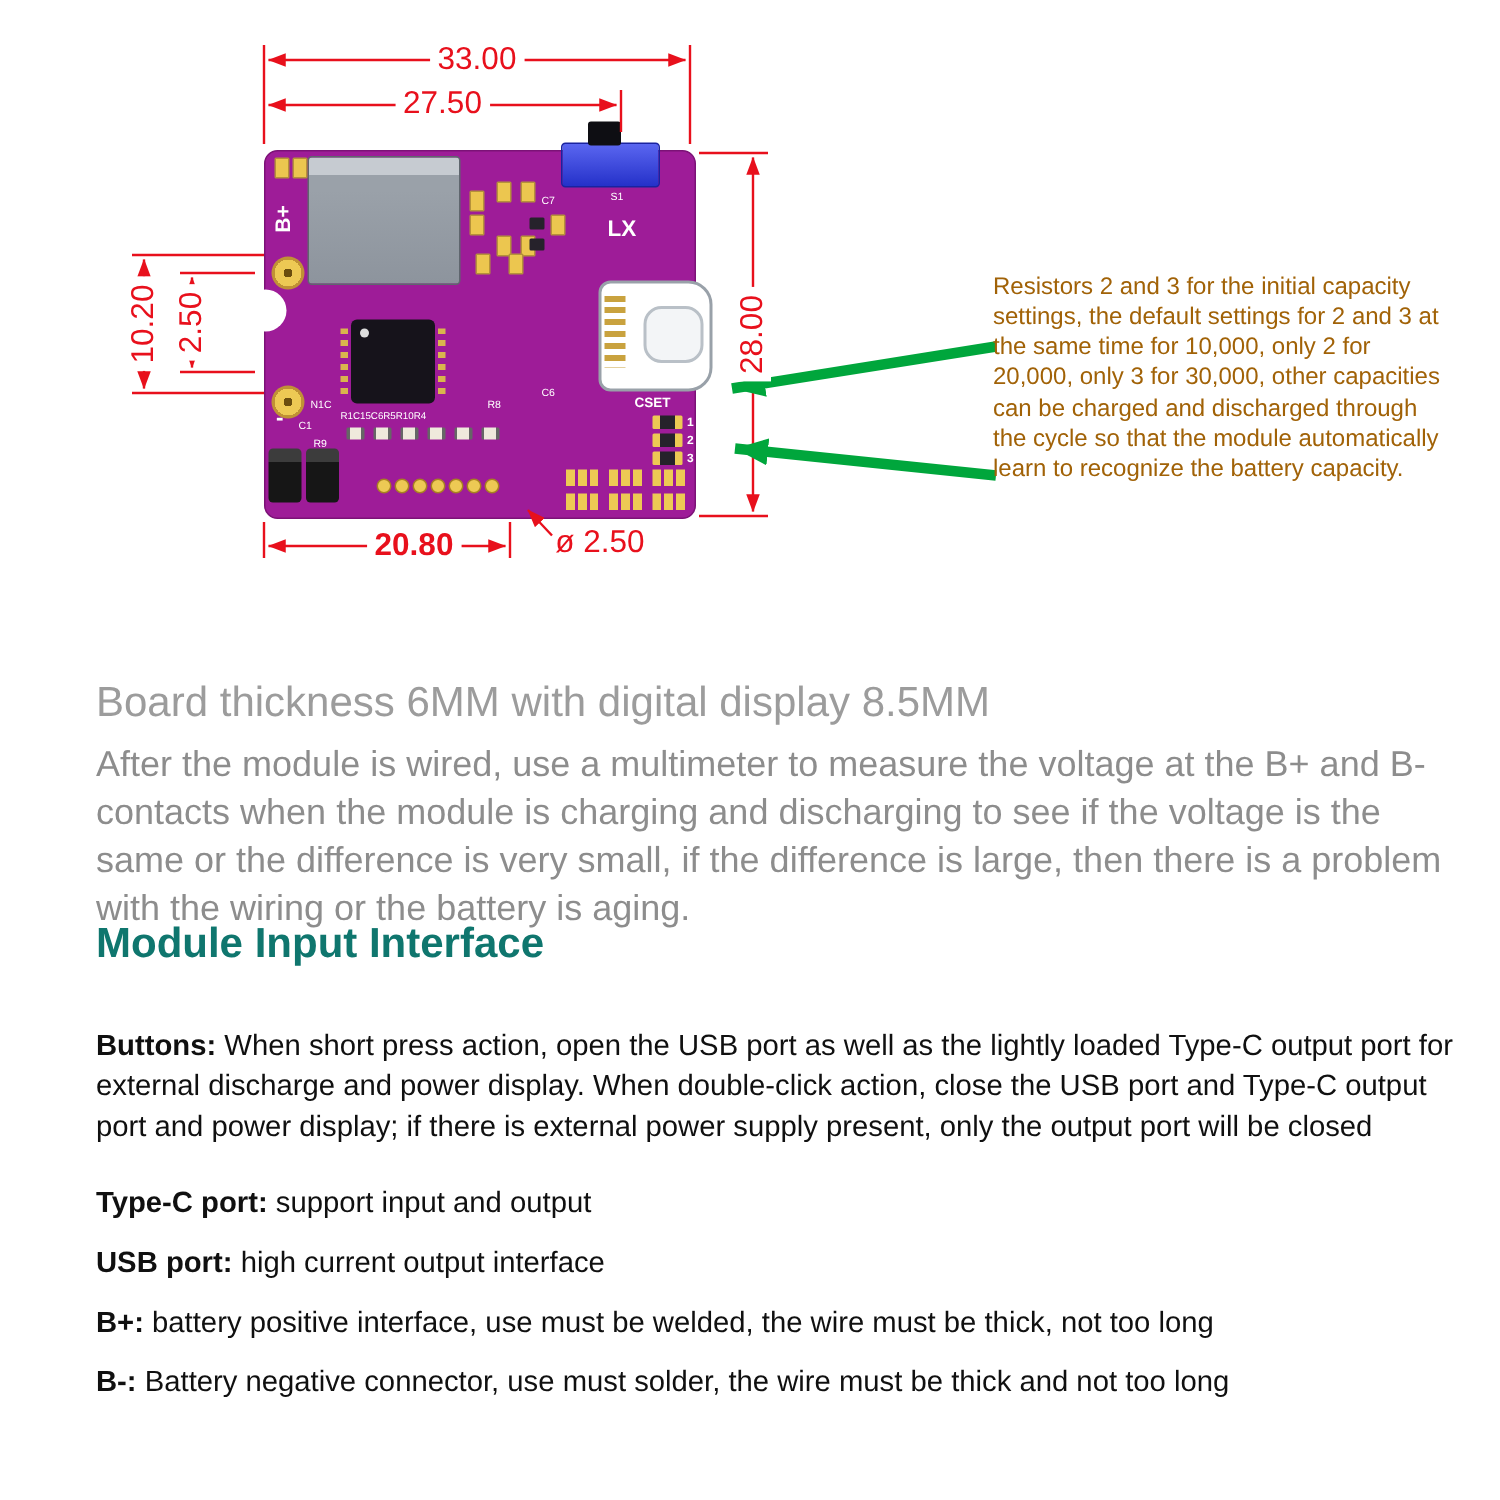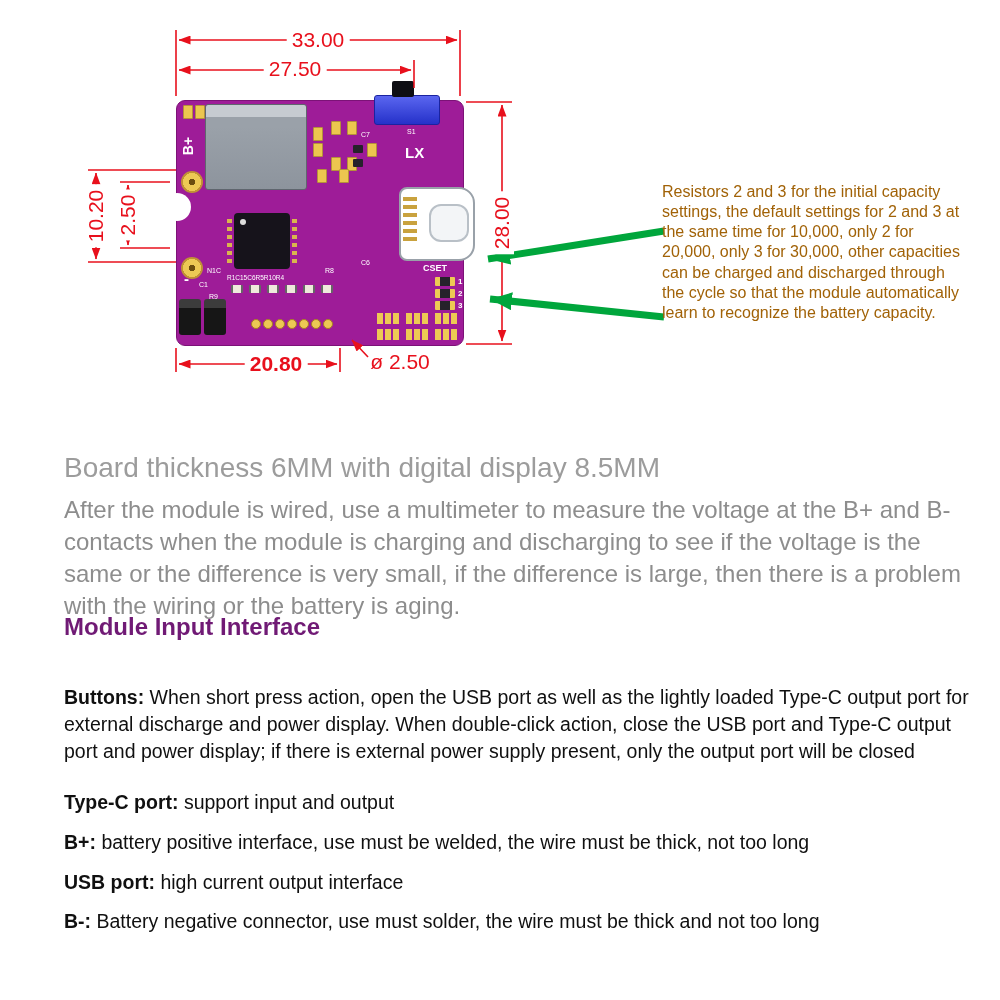--- a/index.html
+++ b/index.html
@@ -25,21 +25,21 @@
   .ic{position:absolute;left:57px;top:112px;width:56px;height:56px;background:#16131b;border-radius:4px;}
   .icdot{position:absolute;left:63px;top:118px;width:6px;height:6px;border-radius:50%;background:#ddd;}
   .icpins{position:absolute;width:5px;height:44px;background:repeating-linear-gradient(180deg,#d9b54d 0 4px,rgba(0,0,0,0) 4px 8px);}
   .cap{position:absolute;width:22px;height:36px;background:linear-gradient(180deg,#3c3c3c 0 9px,#161616 9px);border-radius:3px;}
   svg.dims{position:absolute;left:0;top:0;}
   .dlabel{position:absolute;color:#e8101c;font-size:21px;background:#fff;padding:0 5px;white-space:nowrap;transform:translate(-50%,-50%);}
   .dlabel.rot{transform:translate(-50%,-50%) rotate(-90deg);}
   .note{position:absolute;left:662px;top:182px;width:300px;color:#a16207;font-size:16px;line-height:1.26;font-weight:500;}
   .h-gray{position:absolute;left:64px;top:452px;color:#9c9c9c;font-size:28px;}
   .p-gray{position:absolute;left:64px;top:494px;width:916px;color:#8d8d8d;font-size:24px;line-height:1.34;}
-  .h-black{position:absolute;left:64px;top:613px;color:#701a75;font-size:24px;font-weight:700;}
+  .h-black{position:absolute;left:64px;top:613px;color:#0f766e;font-size:28px;font-weight:700;}
   .items{position:absolute;left:64px;top:684px;width:922px;color:#101010;font-size:19.5px;line-height:1.38;}
   .items p{margin:0 0 13px;}
   .items p.lead{margin-bottom:24px;}
   .items b{font-weight:700;}
 </style>
 </head>
 <body>
 
 <div class="w">
 
@@ -168,18 +168,18 @@
 
   <div class="note">Resistors 2 and 3 for the initial capacity settings, the default settings for 2 and 3 at the same time for 10,000, only 2 for 20,000, only 3 for 30,000, other capacities can be charged and discharged through the cycle so that the module automatically learn to recognize the battery capacity.</div>
 
   <div class="h-gray">Board thickness 6MM with digital display 8.5MM</div>
   <div class="p-gray">After the module is wired, use a multimeter to measure the voltage at the B+ and B- contacts when the module is charging and discharging to see if the voltage is the same or the difference is very small, if the difference is large, then there is a problem with the wiring or the battery is aging.</div>
   <div class="h-black">Module Input Interface</div>
 
   <div class="items">
     <p class="lead"><b>Buttons:</b><span> When short press action, open the USB port as well as the lightly loaded Type-C output port for external discharge and power display. When double-click action, close the USB port and Type-C output port and power display; if there is external power supply present, only the output port will be closed</span></p>
     <p><b>Type-C port:</b><span> support input and output</span></p>
+    <p><b>USB port:</b><span> high current output interface</span></p>
     <p><b>B+:</b><span> battery positive interface, use must be welded, the wire must be thick, not too long</span></p>
-    <p><b>USB port:</b><span> high current output interface</span></p>
     <p><b>B-:</b><span> Battery negative connector, use must solder, the wire must be thick and not too long</span></p>
   </div>
 
 </div>
 
 </body></html>

